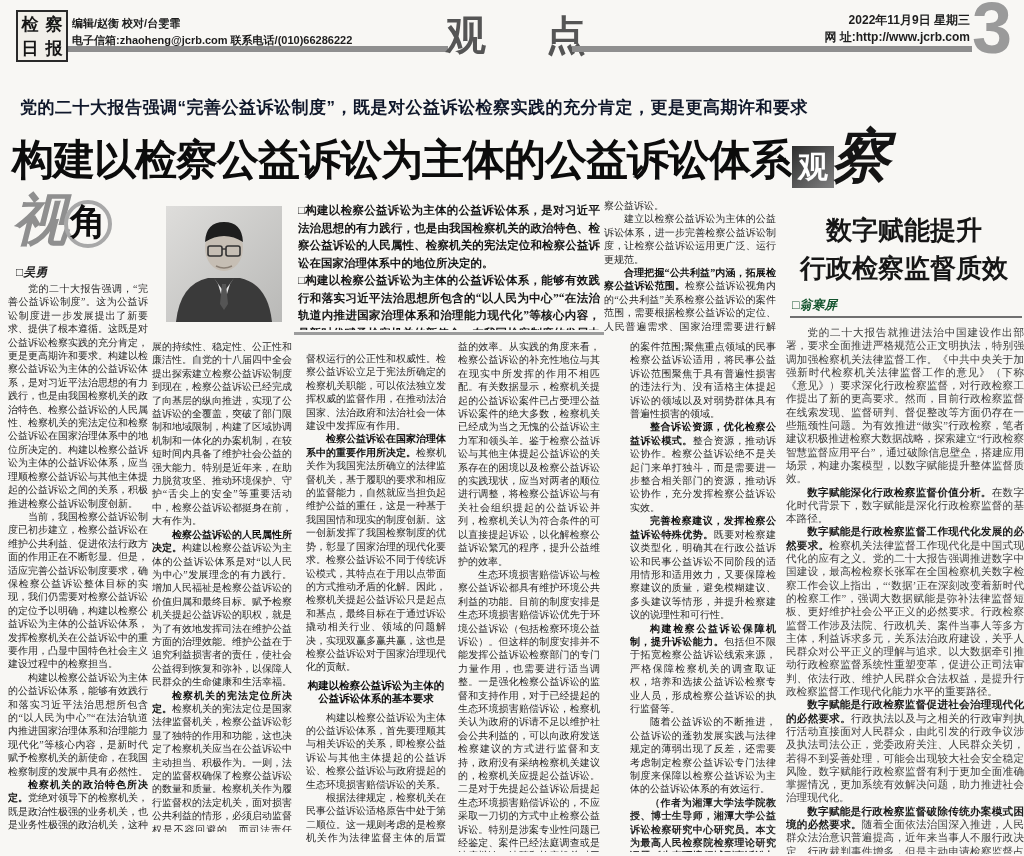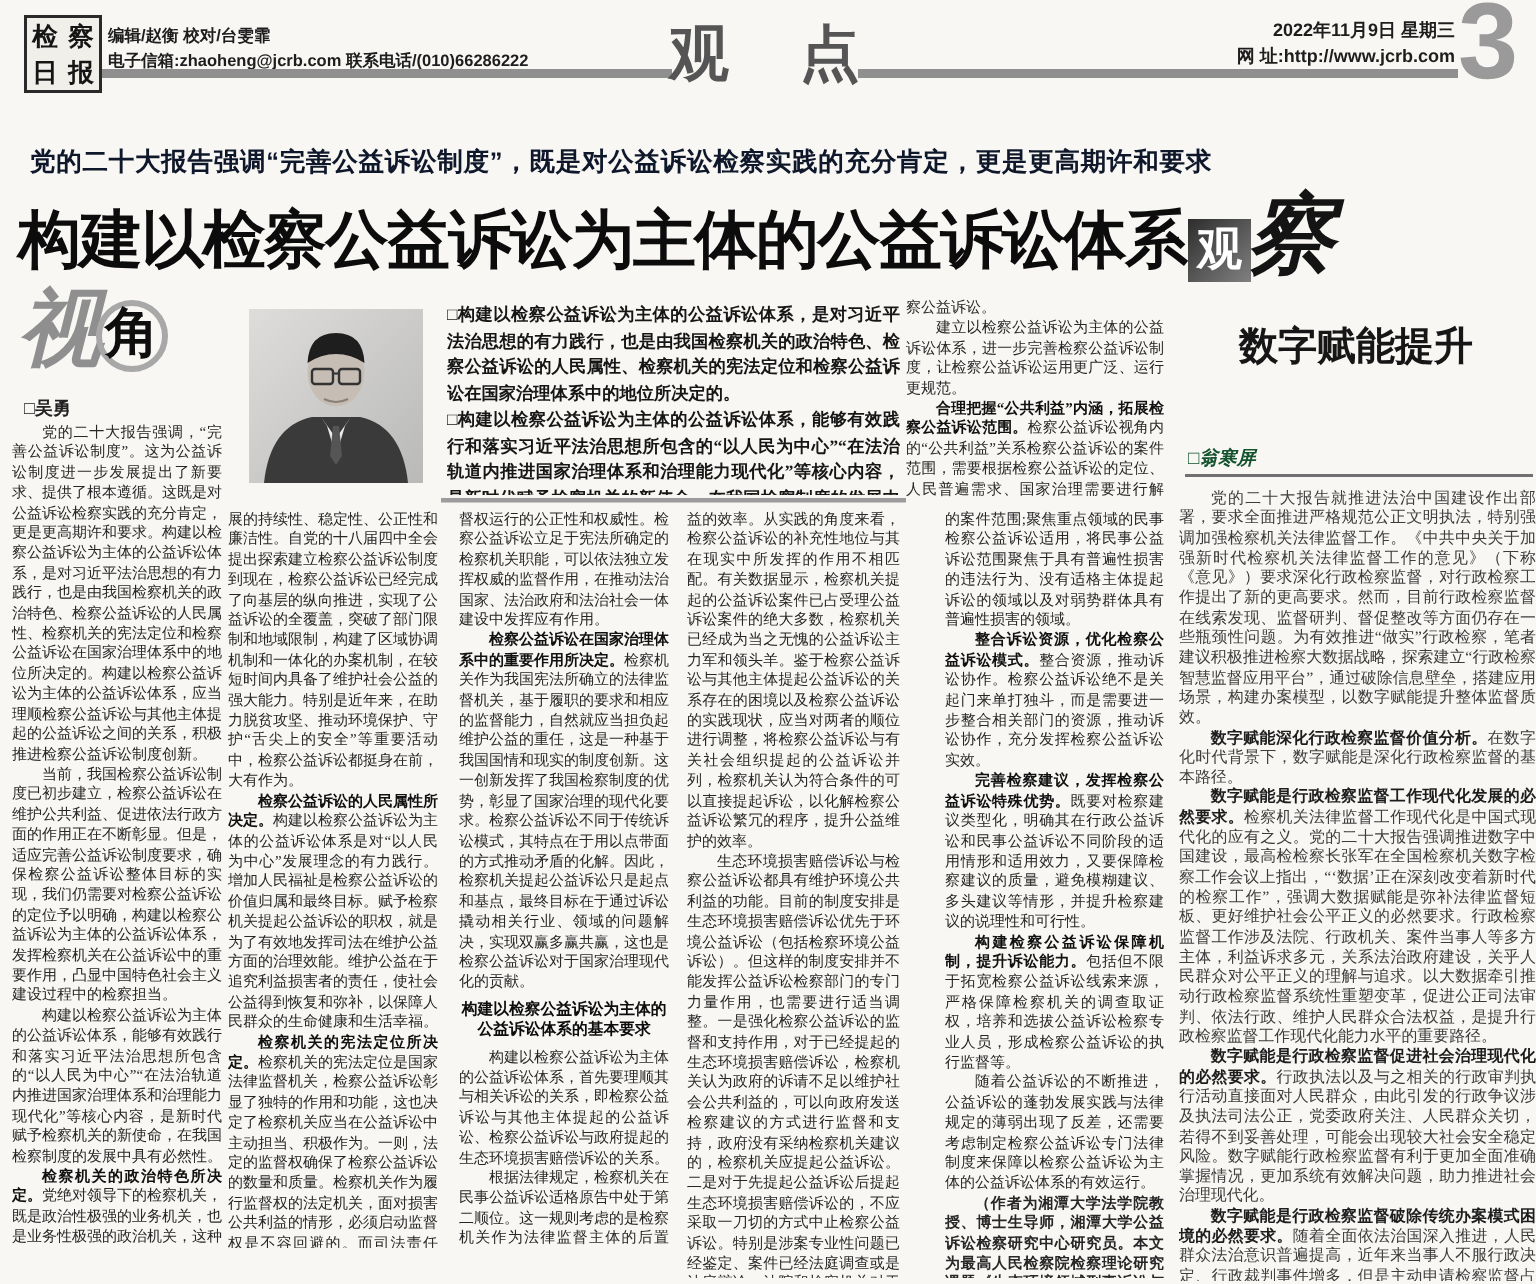--- a/index.html
+++ b/index.html
@@ -13,53 +13,53 @@
   .stamp span{display:flex;align-items:center;justify-content:center;
          font-size:17px;font-weight:bold;color:#151515;line-height:1;}
   .hdr-small{font-family:"Liberation Sans","DejaVu Sans",sans-serif;
          font-size:11px;font-weight:bold;color:#1d1d1d;white-space:nowrap;}
   .editor-line{left:72px;top:16px;}
   .contact-line{left:72px;top:33px;}
   .rule{background:#8f8f8f;height:6px;}
   .rule-left{left:58px;top:46px;width:390px;}
   .rule-right{left:572px;top:46px;width:400px;}
   .section-title{left:446px;top:8px;width:130px;text-align:center;
-         font-family:Liberation Sans, sans-serif;
+         font-family:Liberation Mono, monospace;
          font-size:40px;font-weight:bold;color:#555;letter-spacing:18px;white-space:nowrap;}
   .date-block{left:770px;top:12px;width:200px;text-align:right;}
   .date-block div{font-family:"Liberation Sans","DejaVu Sans",sans-serif;
          font-size:12px;font-weight:bold;color:#1d1d1d;line-height:17px;}
   .page-num{left:972px;top:-8px;font-family:"Liberation Sans","DejaVu Sans",sans-serif;
          font-size:72px;font-weight:bold;color:#9a9a9a;line-height:1;}
   
   .kicker{left:20px;top:96px;width:760px;
          font-family:"Liberation Sans","DejaVu Sans",sans-serif;
          font-size:17px;font-weight:bold;color:#0f172a;letter-spacing:.5px;white-space:nowrap;}
   .headline{left:12px;top:120px;width:770px;text-align:center;
          font-size:42px;font-weight:900;color:#0c0c0c;letter-spacing:-1px;white-space:nowrap;margin-top:12px;}
   
   .vp-logo{left:12px;top:196px;width:118px;height:64px;}
   .vp-shi{position:absolute;left:0;top:-4px;font-size:56px;color:#8f8f8f;
          font-style:italic;font-weight:bold;line-height:1;}
   .vp-ring{position:absolute;left:52px;top:4px;width:48px;height:48px;border:4px solid #a8a8a8;
          border-radius:50%;box-sizing:border-box;}
   .vp-jiao{position:absolute;left:58px;top:8px;font-size:36px;font-weight:900;color:#0e0e0e;line-height:1;}
-  .byline1{left:16px;top:264px;font-size:12px;font-weight:bold;color:#222;}
+  .byline1{left:16px;top:264px;font-size:12px;font-weight:bold;font-style:italic;color:#222;}
   
   .col{position:absolute;overflow:hidden;text-align:justify;
        font-size:10px;line-height:13.4px;color:#272727;}
   .col p{margin:0;text-indent:2em;}
   .col p.seg-cont{text-indent:0;}
   .col p.seg-subhead{text-indent:0;text-align:center;font-weight:bold;font-size:10.5px;
        font-family:"Liberation Sans","DejaVu Sans",sans-serif;color:#0d0d0d;margin:5px 0;}
   .col p.seg-byline{font-weight:bold;}
   .col b{font-weight:bold;color:#111;}
   .c1{left:8px;top:282px;width:140px;height:548px;}
   .c2{left:152px;top:340px;width:140px;height:492px;}
-  .c3{left:306px;top:340px;width:140px;height:492px;}
+  .c3{left:306px;top:352px;width:140px;height:492px;}
   .c4{left:458px;top:340px;width:142px;height:512px;}
   .c5top{left:604px;top:199px;width:172px;height:132px;}
   .c5bot{left:630px;top:340px;width:146px;height:512px;}
   
   .photo{left:166px;top:206px;width:116px;height:116px;background:#d4d4d2;overflow:hidden;}
   .intro{left:298px;top:202px;width:302px;height:128px;overflow:hidden;
        font-size:11.5px;line-height:17.5px;font-weight:bold;color:#161616;text-align:justify;}
   .intro p{margin:0;text-indent:0;}
   .intro-rule{left:294px;top:332px;width:310px;height:3px;background:#9c9c9c;}
   
@@ -171,20 +171,21 @@
     <p class="seg-p">随着公益诉讼的不断推进，公益诉讼的蓬勃发展实践与法律规定的薄弱出现了反差，还需要考虑制定检察公益诉讼专门法律制度来保障以检察公益诉讼为主体的公益诉讼体系的有效运行。</p>
     <p class="seg-byline">（作者为湘潭大学法学院教授、博士生导师，湘潭大学公益诉讼检察研究中心研究员。本文为最高人民检察院检察理论研究课题《生态环境领域刑事诉讼与政府诉讼衔接》、湖南省教育厅重点研究课题《检察机关提起安全生产公益诉讼研究》的阶段性研究成果）</p>
   </div>
 
 <div class="abs side-badge">
   <span class="badge-guan">观</span>
   <span class="badge-cha">察</span>
 </div>
 <div class="abs side-headline">
   <div>数字赋能提升</div>
+  <div>行政检察监督质效</div>
 </div>
 <div class="abs side-author">□翁寒屏</div>
 <div class="abs side-rule"></div>
 <div class="col side-body">
     <p class="seg-p">党的二十大报告就推进法治中国建设作出部署，要求全面推进严格规范公正文明执法，特别强调加强检察机关法律监督工作。《中共中央关于加强新时代检察机关法律监督工作的意见》（下称《意见》）要求深化行政检察监督，对行政检察工作提出了新的更高要求。然而，目前行政检察监督在线索发现、监督研判、督促整改等方面仍存在一些瓶颈性问题。为有效推进“做实”行政检察，笔者建议积极推进检察大数据战略，探索建立“行政检察智慧监督应用平台”，通过破除信息壁垒，搭建应用场景，构建办案模型，以数字赋能提升整体监督质效。</p>
     <p class="seg-lead"><b>数字赋能深化行政检察监督价值分析。</b>在数字化时代背景下，数字赋能是深化行政检察监督的基本路径。</p>
     <p class="seg-lead"><b>数字赋能是行政检察监督工作现代化发展的必然要求。</b>检察机关法律监督工作现代化是中国式现代化的应有之义。党的二十大报告强调推进数字中国建设，最高检检察长张军在全国检察机关数字检察工作会议上指出，“‘数据’正在深刻改变着新时代的检察工作”，强调大数据赋能是弥补法律监督短板、更好维护社会公平正义的必然要求。行政检察监督工作涉及法院、行政机关、案件当事人等多方主体，利益诉求多元，关系法治政府建设，关乎人民群众对公平正义的理解与追求。以大数据牵引推动行政检察监督系统性重塑变革，促进公正司法审判、依法行政、维护人民群众合法权益，是提升行政检察监督工作现代化能力水平的重要路径。</p>
     <p class="seg-lead"><b>数字赋能是行政检察监督促进社会治理现代化的必然要求。</b>行政执法以及与之相关的行政审判执行活动直接面对人民群众，由此引发的行政争议涉及执法司法公正，党委政府关注、人民群众关切，若得不到妥善处理，可能会出现较大社会安全稳定风险。数字赋能行政检察监督有利于更加全面准确掌握情况，更加系统有效解决问题，助力推进社会治理现代化。</p>
     <p class="seg-lead"><b>数字赋能是行政检察监督破除传统办案模式困境的必然要求。</b>随着全面依法治国深入推进，人民群众法治意识普遍提高，近年来当事人不服行政决定、行政裁判事件增多，但是主动申请检察监督占比不高，而检察机关在日常履职中又很难发现监督线索，即使发现线索，依然存在调查难、化解难、督促纠正难等问题，传统办案模式已经无法充分满足人民群众需求。依托数字赋能，畅通信息共享渠道，能够及时获取监督线索，精准研判监督焦点，实现部门之间协同共治，从而产生法律监督乘数效应。</p>
   </div>

